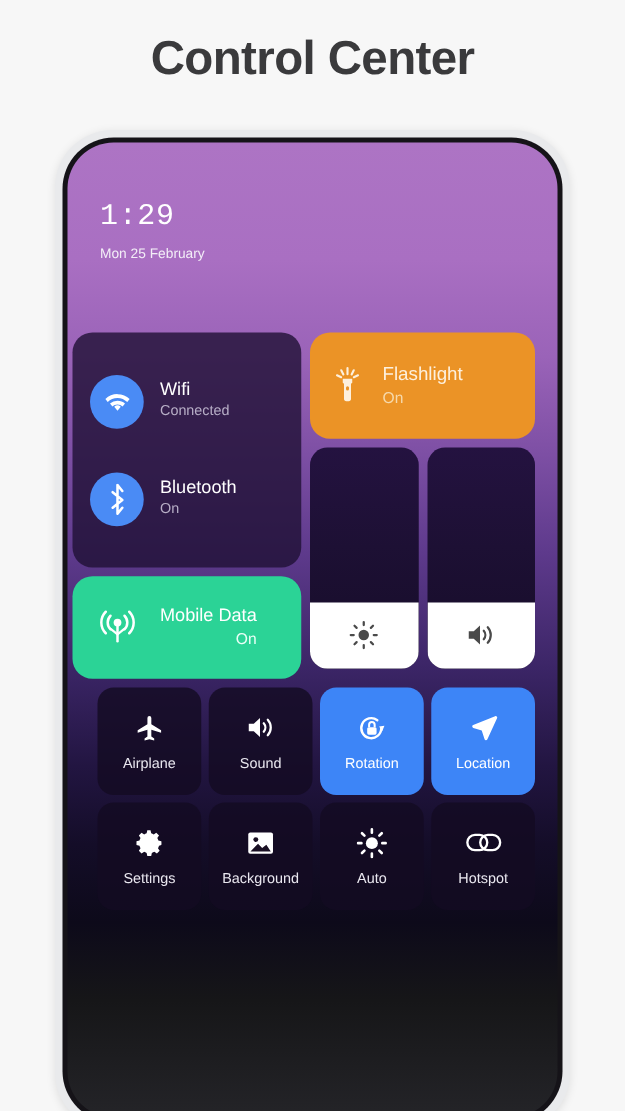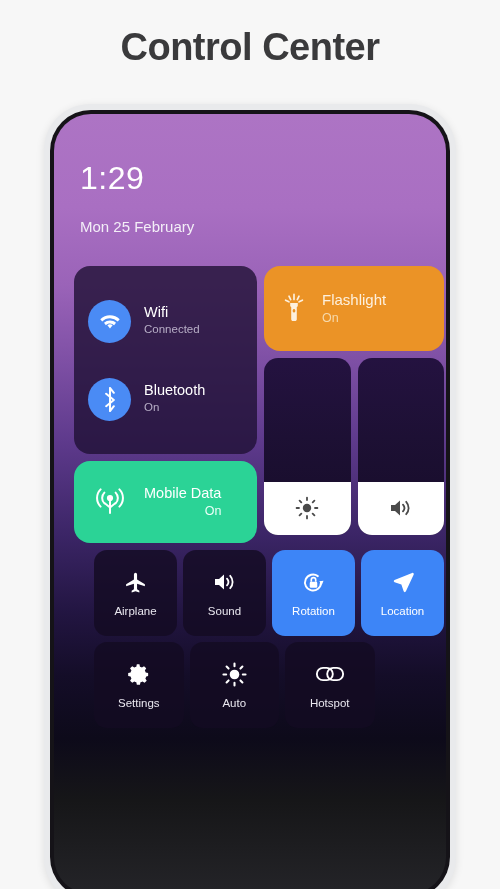--- a/index.html
+++ b/index.html
@@ -48,30 +48,30 @@
         #221541 64%,
         #140d28 72%,
         #0d0a1a 80%,
         #161618 88%,
         #242428 100%);
   }
 
   
   .clock-wrap { position:absolute; left:26px; top:48px; }
   .clock-time {
-    font-size:32px; color:#ffffff; font-weight:400;
-    letter-spacing:0.5px; line-height:1;
+    font-size:24px; color:#ffffff; font-weight:400;
+    letter-spacing:0.5px; line-height:1;font-family:Liberation Mono, monospace;
   }
   .clock-date {
-    margin-top:24px;
-    font-size:15px; color:#f3eef7; font-weight:400;
+    margin-top:11px;
+    font-size:11px; color:#f3eef7; font-weight:400;
   }
 
   
-  .panel { position:absolute; left:20px; top:152px; width:370px; }
+  .panel { position:absolute; left:4px; top:152px; width:370px; }
 
   .row-top { display:flex; gap:7px; }
   .col-left { width:183px; }
   .col-right { width:180px; }
 
   .big-card {
     background:rgba(31,16,53,0.80);
     border-radius:16px;
     padding:16px 14px;
     height:188px;
@@ -309,20 +309,30 @@
 
             <div class="tile">
               <span class="ic">
                 <svg width="25" height="25" viewBox="0 0 24 24">
                   <path d="M12 8.2A3.8 3.8 0 1 0 12 15.8 3.8 3.8 0 0 0 12 8.2zm9.2 5.3.1-1.5-.1-1.5-2.3-.5a7 7 0 0 0-.8-1.9l1.3-2-2.1-2.1-2 1.3a7 7 0 0 0-1.9-.8l-.5-2.3H10.4l-.5 2.3a7 7 0 0 0-1.9.8l-2-1.3-2.1 2.1 1.3 2a7 7 0 0 0-.8 1.9l-2.3.5v3l2.3.5c.2.7.5 1.3.8 1.9l-1.3 2 2.1 2.1 2-1.3c.6.4 1.2.6 1.9.8l.5 2.3h3l.5-2.3c.7-.2 1.3-.4 1.9-.8l2 1.3 2.1-2.1-1.3-2c.4-.6.6-1.2.8-1.9z" fill="#fff"></path>
                 </svg>
               </span>
               <span class="lbl">Settings</span>
             </div>
 
+            <div class="tile">
+              <span class="ic">
+                <svg width="25" height="25" viewBox="0 0 24 24">
+                  <rect x="2.5" y="3.8" width="19" height="16.4" rx="1.6" fill="#fff"></rect>
+                  <circle cx="8.3" cy="9.3" r="1.9" fill="#1a1024"></circle>
+                  <path d="M4.2 18.5 10 12.4l3.2 3.4 3.2-2.6 3.4 5.3z" fill="#1a1024"></path>
+                </svg>
+              </span>
+              <span class="lbl">Background</span>
+            </div>
 
             <div class="tile">
               <span class="ic">
                 <svg width="25" height="25" viewBox="0 0 24 24">
                   <circle cx="12" cy="12" r="4.6" fill="#fff"></circle>
                   <g stroke="#fff" stroke-width="2" stroke-linecap="round">
                     <path d="M12 1.4v2.6M12 20v2.6M1.4 12h2.6M20 12h2.6M4.4 4.4l1.9 1.9M17.7 17.7l1.9 1.9M19.6 4.4l-1.9 1.9M6.3 17.7l-1.9 1.9"></path>
                   </g>
                 </svg>
               </span>

